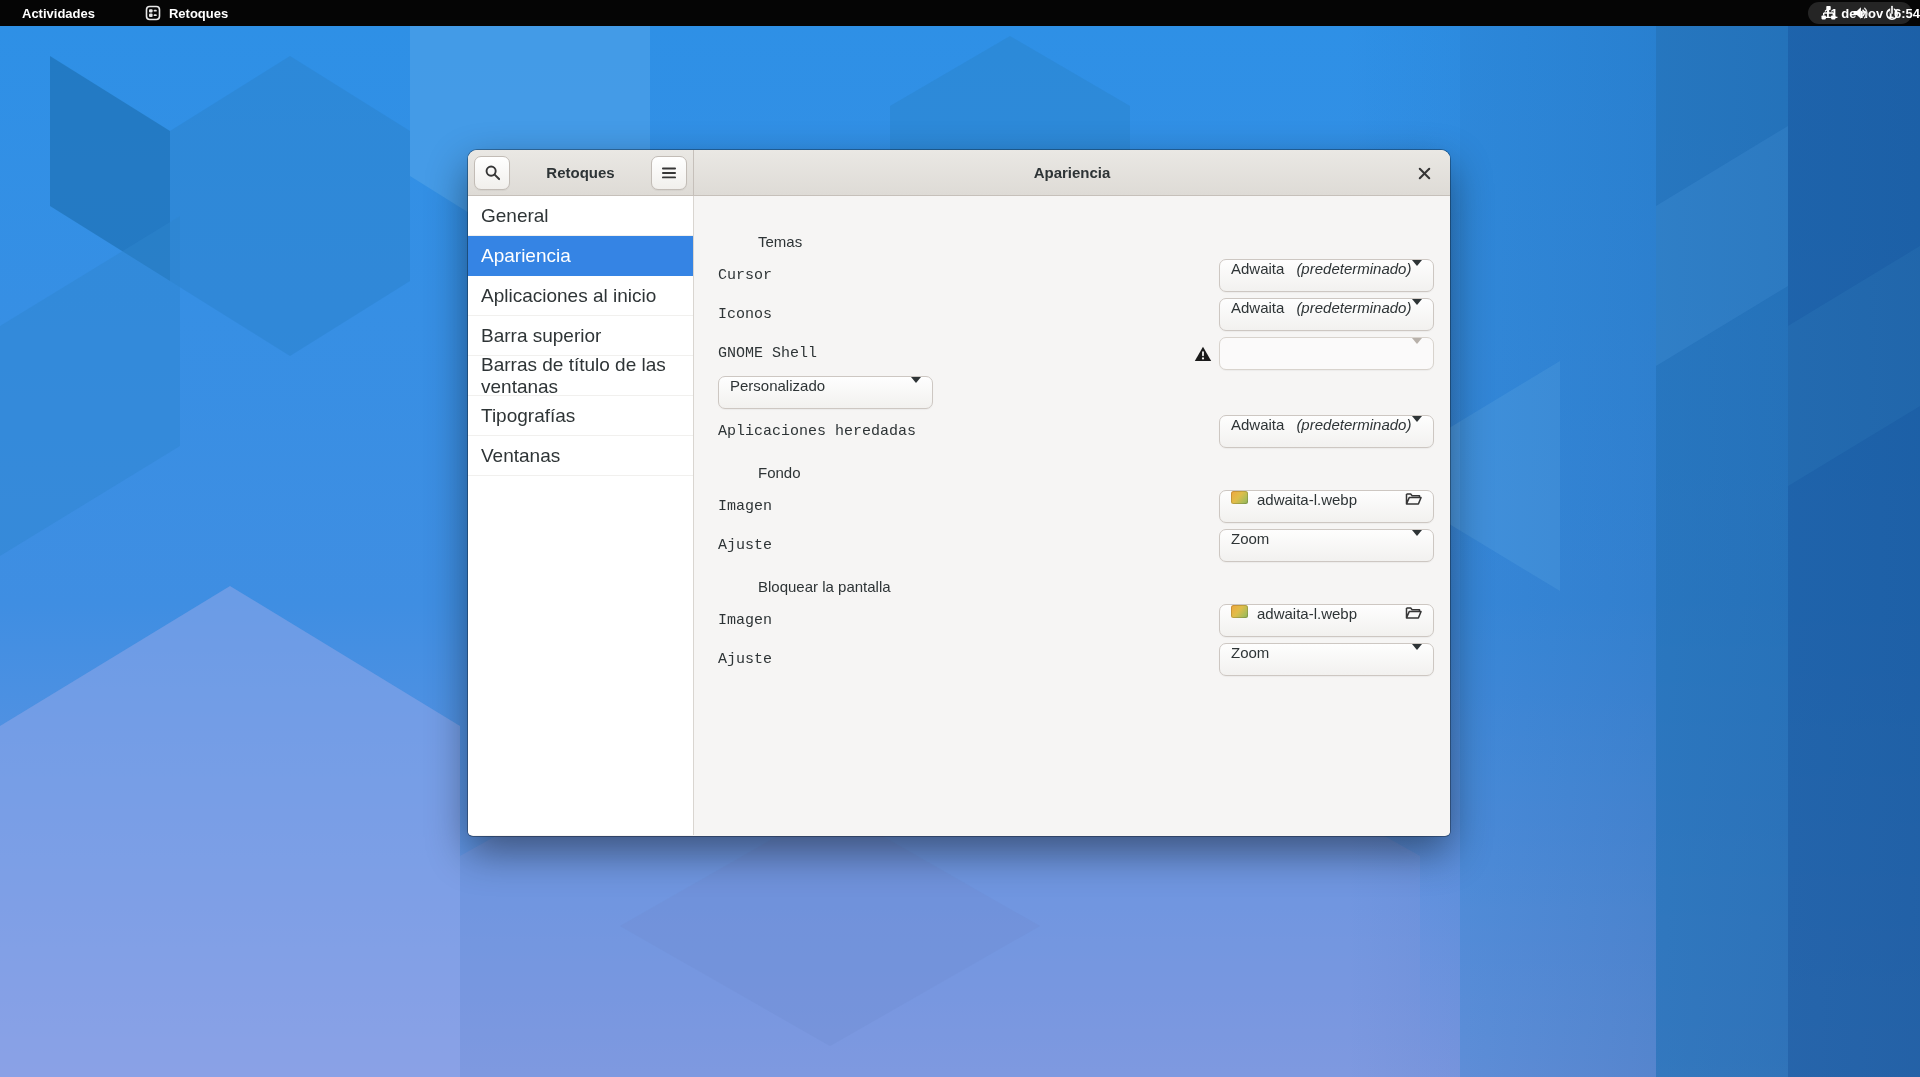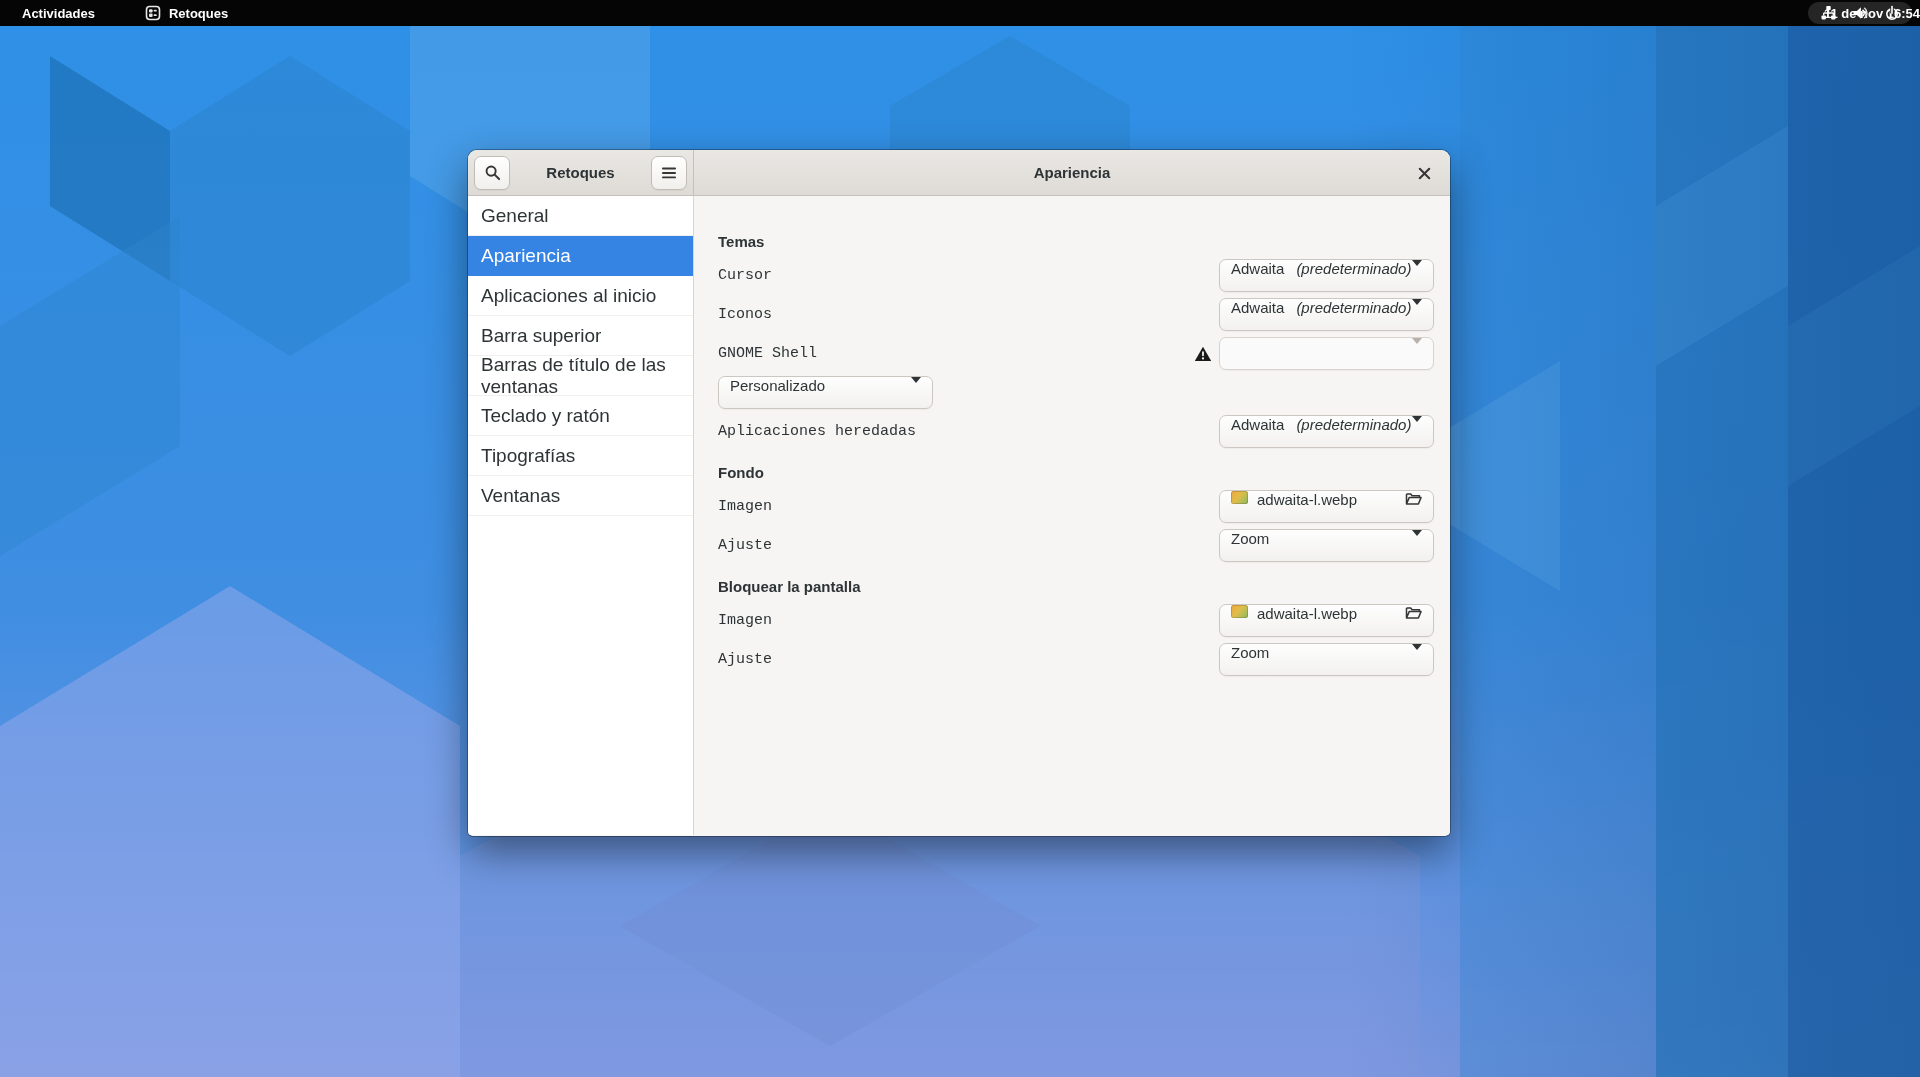--- a/index.html
+++ b/index.html
@@ -50,21 +50,21 @@
 
   
   .sidebar { width:226px; background:#ffffff; border-right:1px solid #d9d5d0; }
   .side-item { height:40px; display:flex; align-items:center; padding-left:13px;
     font-size:19px; color:#2e3436; border-bottom:1px solid #f1f0ee; cursor:pointer; }
   .side-item.selected { background:#3584e4; color:#ffffff; border-bottom-color:#3584e4; }
 
   
   .panel { flex:1; background:#f6f5f4; padding:18px 16px 0 24px; }
   .section-title { height:30px; display:flex; align-items:center; font-size:15px;
-    font-weight:700; color:#2e3436; }
+    font-weight:400; color:#2e3436;margin-left:40px; }
   .section-title.first { margin-top:12px; }
   .section-title.next { margin-top:6px; }
   .row { height:39px; display:flex; align-items:center; }
   .row-label { flex:1; font-size:15px; color:#2e3436;font-family:Liberation Mono, monospace; }
   .ctrl-wrap { display:flex; align-items:center; gap:7px; }
 
   .combo, .filebtn { width:215px; height:33px; border:1px solid #cdc7c2;
     border-radius:7px; background:linear-gradient(#fefefe,#f2f1ef);
     display:flex; align-items:flex-start; padding:0 11px; font-size:15px;
     color:#2e3436; cursor:pointer; box-shadow:0 1px 1px rgba(0,0,0,0.04); }
@@ -191,21 +191,20 @@
     </div>
 
     <div class="window-body">
 
       <div class="sidebar">
         <div class="side-item">General</div>
         <div class="side-item selected">Apariencia</div>
         <div class="side-item">Aplicaciones al inicio</div>
         <div class="side-item">Barra superior</div>
         <div class="side-item">Barras de título de las ventanas</div>
-        <div class="side-item">Teclado y ratón</div>
         <div class="side-item">Tipografías</div>
         <div class="side-item">Ventanas</div>
       </div>
 
       <div class="panel">
 
         <div class="section-title first">Temas</div>
 
         <div class="row">
           <div class="row-label">Cursor</div>

